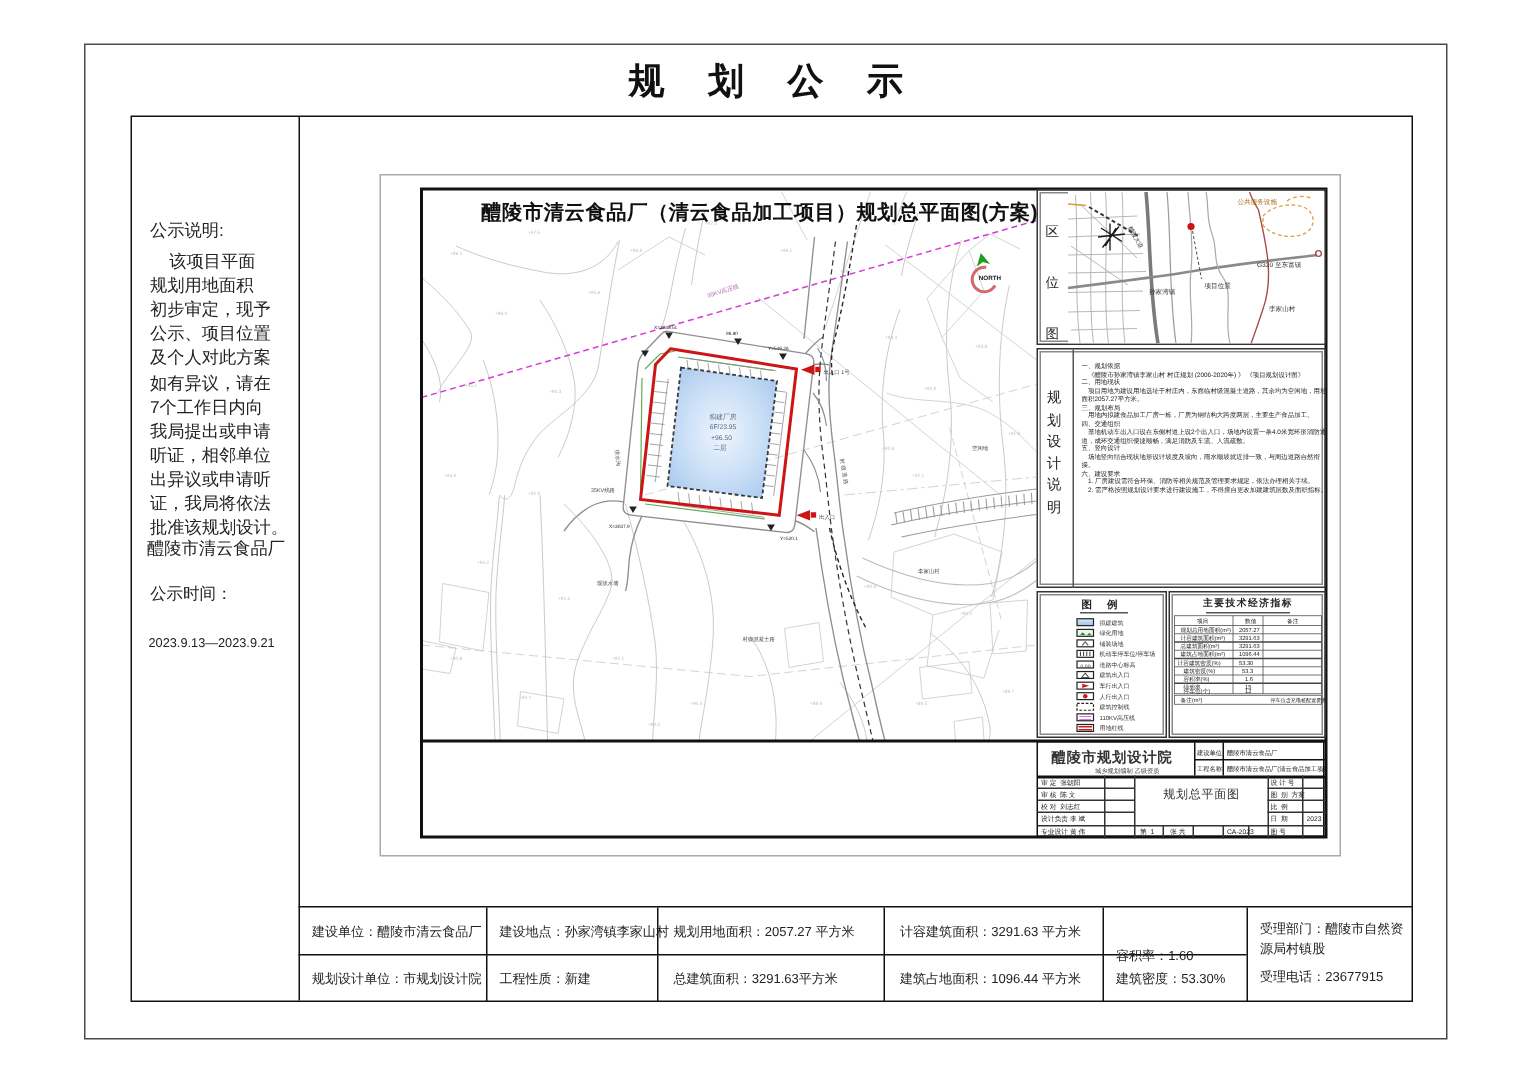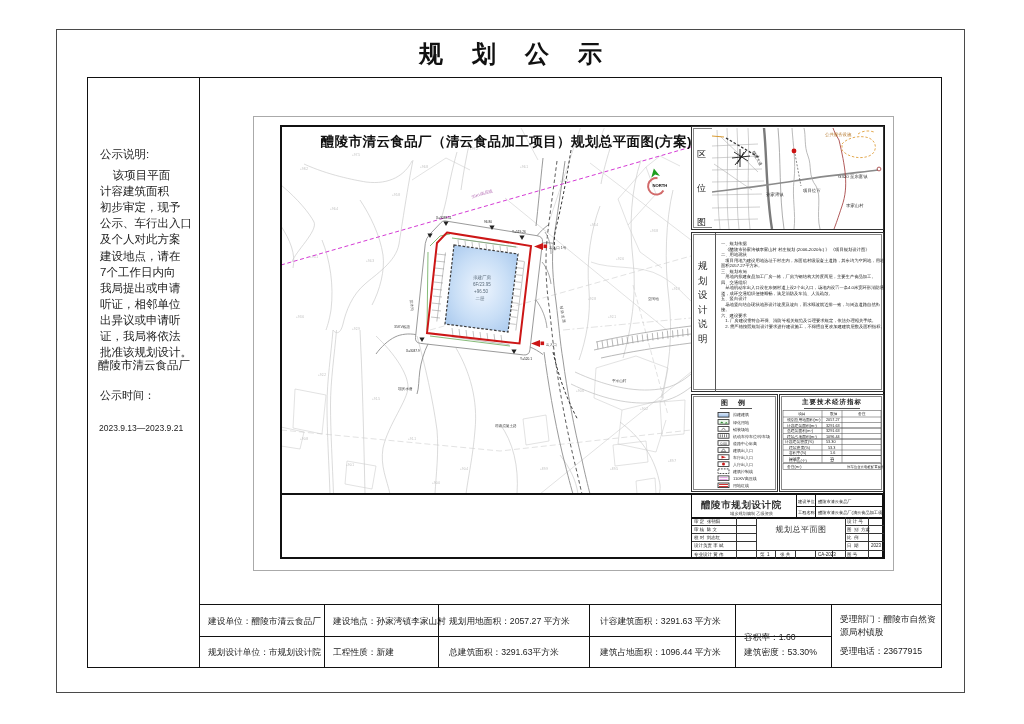--- a/index.html
+++ b/index.html
@@ -15,25 +15,25 @@
 
   <div class="abs" style="left:419px;top:38px;font-size:24px;font-weight:bold;letter-spacing:29px;color:#111;white-space:nowrap;">规划公示</div>
 
   <div class="abs" style="left:87px;top:77px;width:855px;height:591px;border:1.5px solid #111;"></div>
 
   <div class="abs" style="left:199px;top:78px;width:1px;height:589px;background:#111;"></div>
 
   <div class="abs" style="left:100px;top:146px;width:96px;font-size:11.5px;line-height:16.1px;color:#222;">
     <div>公示说明:</div>
     <div style="margin-top:5px;">&nbsp;&nbsp;&nbsp;&nbsp;该项目平面</div>
-    <div>计容建筑面积</div>
+    <div>规划用地面积</div>
     <div>初步审定，现予</div>
-    <div>公示、车行出入口</div>
+    <div>公示、项目位置</div>
     <div>及个人对此方案</div>
-    <div>建设地点，请在</div>
+    <div>如有异议，请在</div>
     <div>7个工作日内向</div>
     <div>我局提出或申请</div>
     <div>听证，相邻单位</div>
     <div>出异议或申请听</div>
     <div>证，我局将依法</div>
     <div>批准该规划设计。</div>
   </div>
 
   <div class="abs" style="left:98px;top:358px;width:105px;font-size:11.5px;color:#222;">醴陵市清云食品厂</div>
 

